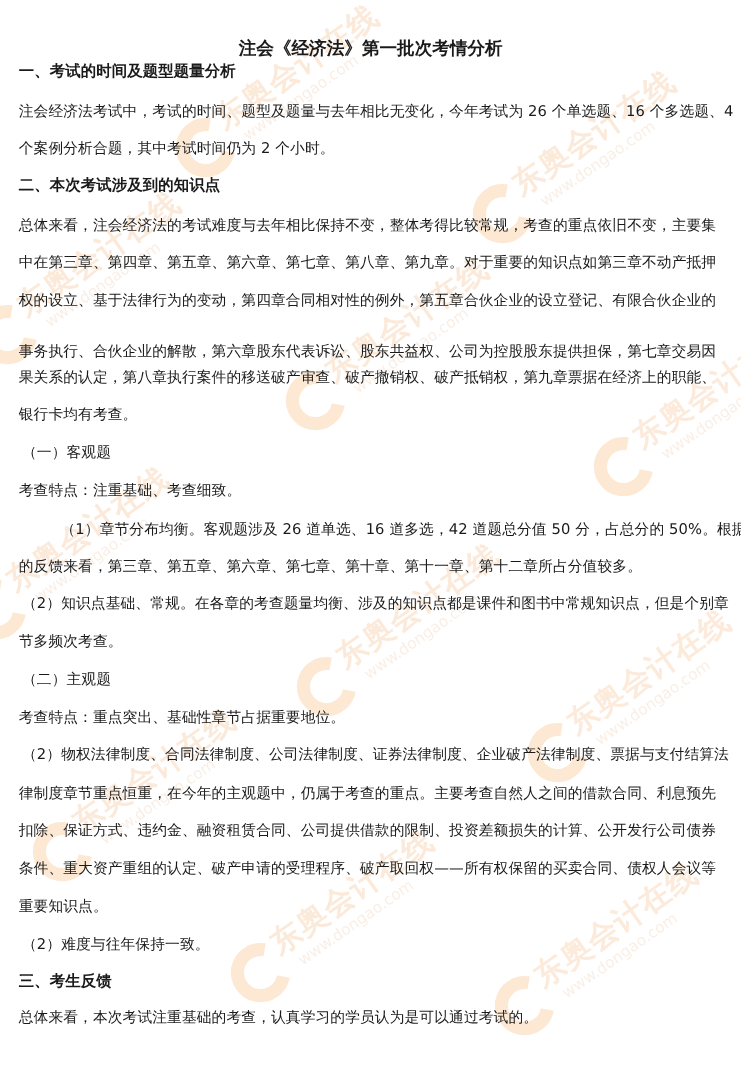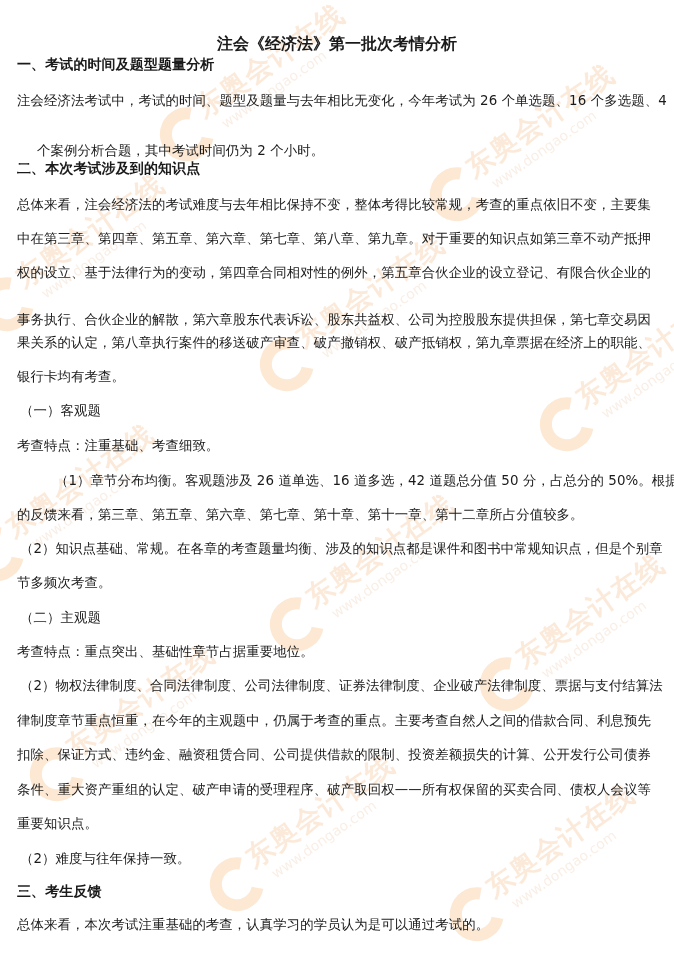--- a/index.html
+++ b/index.html
@@ -96,21 +96,21 @@
       <span class="brand">东奥会计在线</span>
       <span class="url">www.dongao.com</span>
     </div>
 </div>
 
 <div class="doc">
   <h1 class="title">注会《经济法》第一批次考情分析</h1>
 
   <div class="line h" style="top:56px;">一、考试的时间及题型题量分析</div>
   <div class="line" style="top:92px;">注会经济法考试中，考试的时间、题型及题量与去年相比无变化，今年考试为 26 个单选题、16 个多选题、4</div>
-  <div class="line" style="top:142px;margin-left:20px;">个案例分析合题，其中考试时间仍为 2 个小时。</div>
+  <div class="line" style="top:126px;">个案例分析合题，其中考试时间仍为 2 个小时。</div>
 
   <div class="line h" style="top:160px;">二、本次考试涉及到的知识点</div>
   <div class="line" style="top:196px;">总体来看，注会经济法的考试难度与去年相比保持不变，整体考得比较常规，考查的重点依旧不变，主要集</div>
   <div class="line" style="top:230px;text-align:right;">中在第三章、第四章、第五章、第六章、第七章、第八章、第九章。对于重要的知识点如第三章不动产抵押</div>
   <div class="line" style="top:264px;">权的设立、基于法律行为的变动，第四章合同相对性的例外，第五章合伙企业的设立登记、有限合伙企业的</div>
   <div class="line" style="top:299px;margin-top:12px;">事务执行、合伙企业的解散，第六章股东代表诉讼、股东共益权、公司为控股股东提供担保，第七章交易因</div>
   <div class="line" style="top:334px;">果关系的认定，第八章执行案件的移送破产审查、破产撤销权、破产抵销权，第九章票据在经济上的职能、</div>
   <div class="line" style="top:368px;">银行卡均有考查。</div>
 
   <div class="line indent" style="top:402px;">（一）客观题</div>

